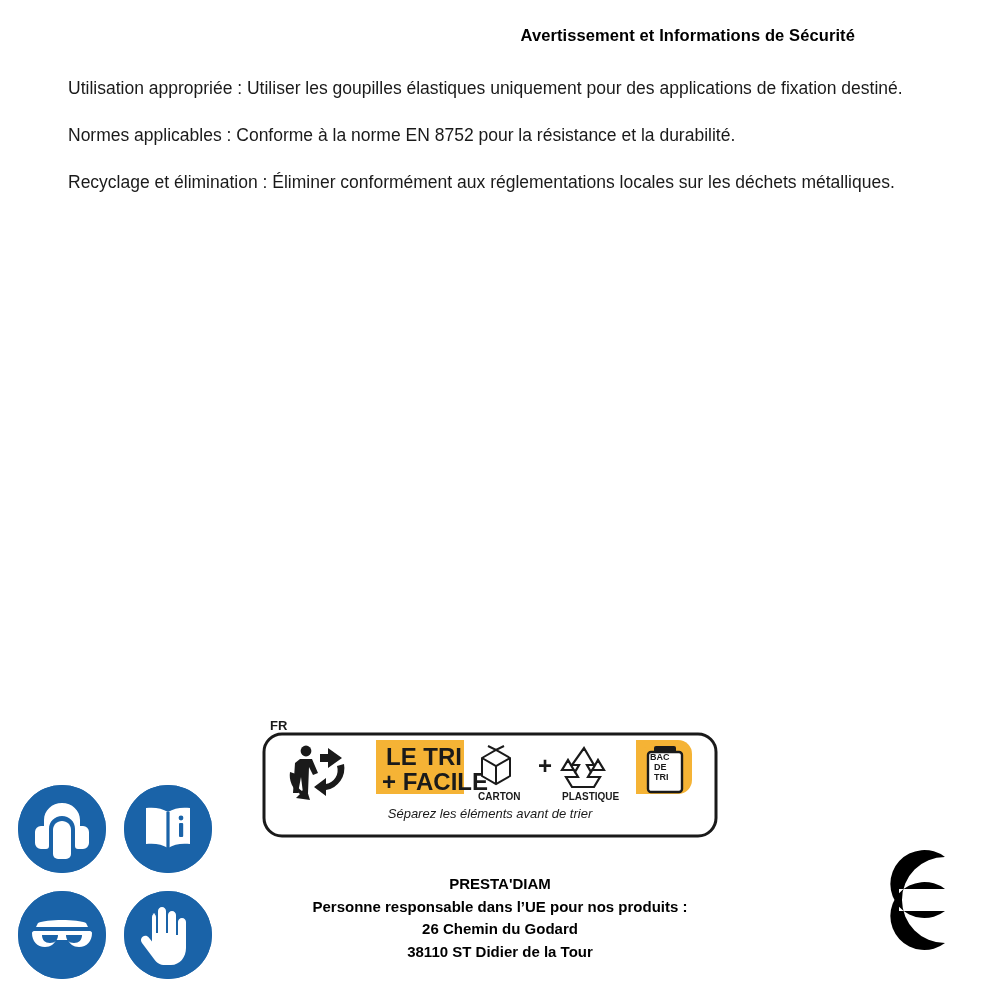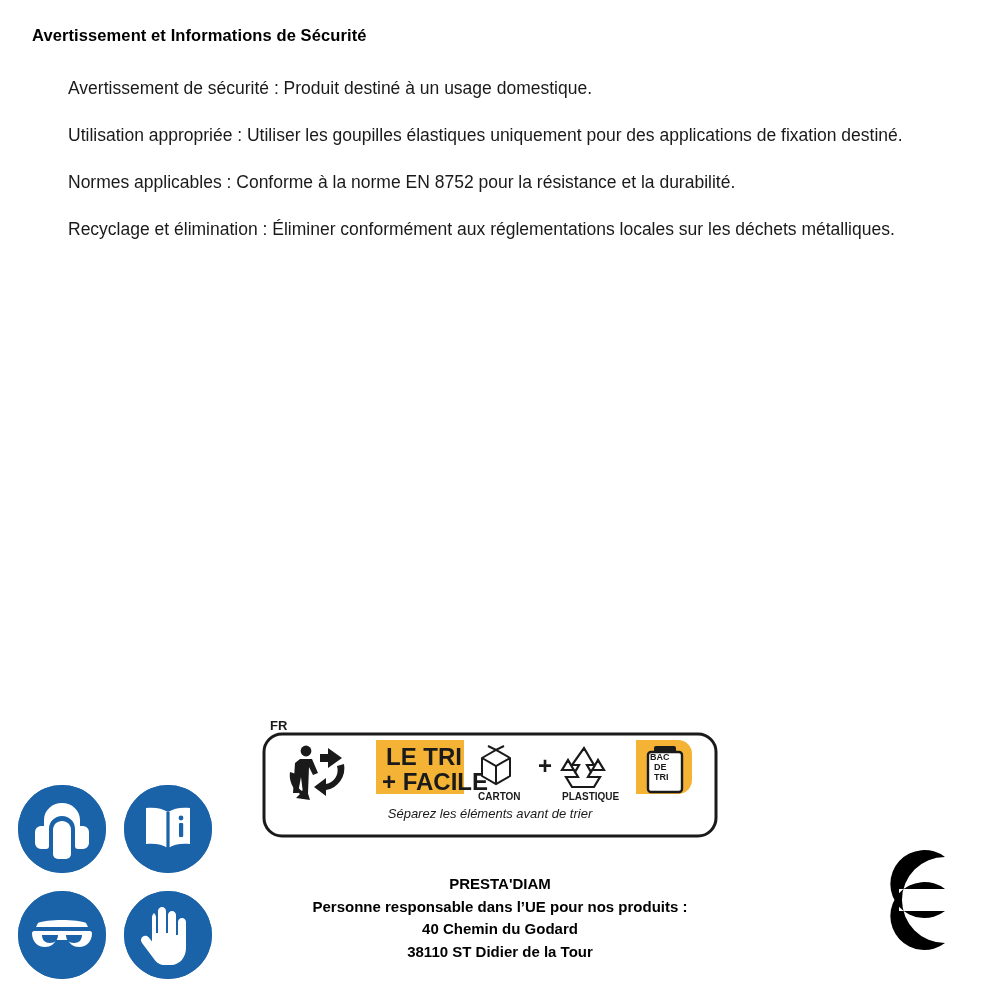--- a/index.html
+++ b/index.html
@@ -21,25 +21,24 @@
     width: 1005px;
     height: 1005px;
   }
 
   
   .doc-title {
     position: absolute;
     top: 26px;
     left: 0;
     width: 855px;
-    text-align: left;
+    text-align: right;
     font-size: 16.5px;
     font-weight: bold;
     letter-spacing: 0.1px;
-    padding-left: 32px;
   }
 
   
   .body-block {
     position: absolute;
     top: 76px;
     left: 68px;
     width: 848px;
   }
   .para {
@@ -103,21 +102,20 @@
   }
 </style>
 </head>
 <body>
 
 <div class="page">
 
   <div class="doc-title">Avertissement et Informations de Sécurité</div>
 
   <div class="body-block">
-    <p class="para">Avertissement de sécurité : Produit destiné à un usage domestique.</p>
     <p class="para">Utilisation appropriée : Utiliser les goupilles élastiques uniquement pour des applications de fixation destiné.</p>
     <p class="para">Normes applicables : Conforme à la norme EN 8752 pour la résistance et la durabilité.</p>
     <p class="para">Recyclage et élimination : Éliminer conformément aux réglementations locales sur les déchets métalliques.</p>
   </div>
 
   <div class="pictos">
 
     <div class="picto p1">
       <svg width="88" height="88" viewBox="0 0 88 88" aria-hidden="true">
         <circle cx="44" cy="44" r="44" fill="#1a63a8"></circle>
@@ -203,21 +201,21 @@
 
       <text x="232" y="106" font-family="Liberation Sans, sans-serif" font-size="13" font-style="italic" fill="#1a1a1a" text-anchor="middle">Séparez les éléments avant de trier</text>
     </svg>
   </div>
 
   <div class="responsible">
     <span class="line">PRESTA'DIAM</span>
     <span class="line">
       <span>Personne responsable dans l’</span><span>UE</span><span> pour nos produits :</span>
     </span>
-    <span class="line">40 Chemin du Godard</span>
+    <span class="line">26 Chemin du Godard</span>
     <span class="line">38110 ST Didier de la Tour</span>
   </div>
 
   <div class="ce-mark">
     <svg width="160" height="110" viewBox="0 0 160 110" aria-hidden="true">
       <path d="M62 12 A43 43 0 1 0 62 98 A34 34 0 1 1 62 12 Z" fill="#000000"></path>
       <path d="M150 12 A43 43 0 1 0 150 98 A34 34 0 1 1 150 44 L104 44 L104 66 L150 66 A34 34 0 1 1 150 12 Z" fill="#000000"></path>
     </svg>
   </div>
 

